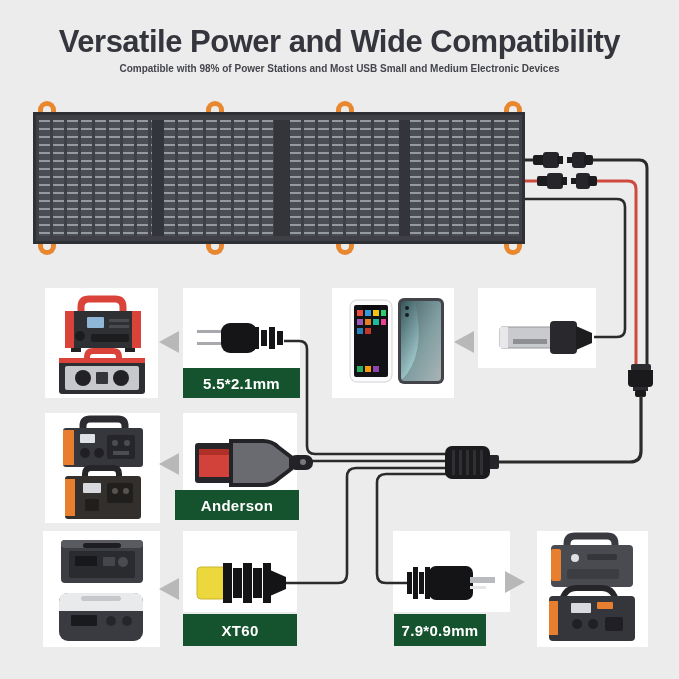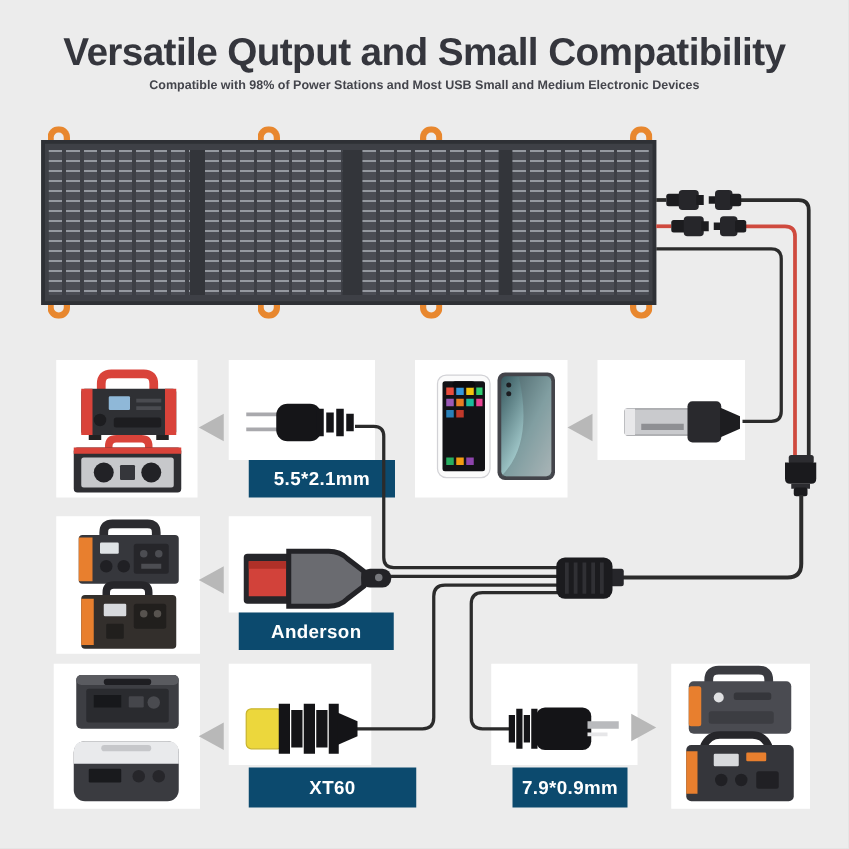--- a/index.html
+++ b/index.html
@@ -17,37 +17,37 @@
          background-image:
            repeating-linear-gradient(90deg, transparent 0 11px, #3e4046 11px 14px),
            repeating-linear-gradient(180deg, #9599a0 0 2px, transparent 2px 8px);}
   .fold{height:100%;background:#33353a;}
   .loop{position:absolute;width:18px;height:14px;border:5px solid #e8872e;background:transparent;
         box-sizing:border-box;z-index:1;}
   .loop.top{border-bottom:none;border-radius:9px 9px 0 0;top:101px;}
   .loop.bot{border-top:none;border-radius:0 0 9px 9px;top:241px;}
   
   .box{position:absolute;background:#ffffff;z-index:2;}
-  .label-bar{position:absolute;background:#0c4a6e;color:#ffffff;font-weight:bold;
+  .label-bar{position:absolute;background:#14532d;color:#ffffff;font-weight:bold;
              font-size:15px;display:flex;align-items:center;justify-content:center;
-             letter-spacing:0.3px;z-index:2;margin-left:16px;}
+             letter-spacing:0.3px;z-index:2;}
   
   .arrow-l{position:absolute;width:0;height:0;border-top:11px solid transparent;
            border-bottom:11px solid transparent;border-right:20px solid #b8b8b8;z-index:2;}
   .arrow-r{position:absolute;width:0;height:0;border-top:11px solid transparent;
            border-bottom:11px solid transparent;border-left:20px solid #b8b8b8;z-index:2;}
   .cable-layer{position:absolute;left:0;top:0;z-index:5;pointer-events:none;}
   .devsvg{display:block;}
 </style>
 </head>
 <body>
 
 <div class="stage">
 
-  <div class="title">Versatile Qutput and Small Compatibility</div>
+  <div class="title">Versatile Power and Wide Compatibility</div>
   <div class="subtitle">Compatible with 98% of Power Stations and Most USB Small and Medium Electronic Devices</div>
 
   <div class="loop top" style="left:38px"></div>
   <div class="loop top" style="left:206px"></div>
   <div class="loop top" style="left:336px"></div>
   <div class="loop top" style="left:504px"></div>
   <div class="loop bot" style="left:38px"></div>
   <div class="loop bot" style="left:206px"></div>
   <div class="loop bot" style="left:336px"></div>
   <div class="loop bot" style="left:504px"></div>
@@ -163,21 +163,21 @@
       <rect x="16" y="62" width="84" height="48" rx="9" fill="#3a3b40"></rect>
       <path d="M16,80 v-9 q0,-9 9,-9 h66 q9,0 9,9 v9 z" fill="#e9eaec"></path>
       <rect x="38" y="65" width="40" height="5" rx="2.5" fill="#c6c7ca"></rect>
       <rect x="28" y="84" width="26" height="11" rx="1" fill="#191a1d"></rect>
       <circle cx="68" cy="90" r="5" fill="#26262a"></circle>
       <circle cx="84" cy="90" r="5" fill="#26262a"></circle>
     </svg>
   </div>
   <div class="arrow-l" style="left:159px;top:578px"></div>
   <div class="box" style="left:183px;top:531px;width:114px;height:81px"></div>
-  <div class="label-bar" style="left:183px;top:614px;width:134px;height:32px">XT60</div>
+  <div class="label-bar" style="left:183px;top:614px;width:114px;height:32px">XT60</div>
 
   <div class="box" style="left:393px;top:531px;width:117px;height:81px"></div>
   <div class="label-bar" style="left:394px;top:614px;width:92px;height:32px">7.9*0.9mm</div>
   <div class="arrow-r" style="left:505px;top:571px"></div>
 
   <div class="box" style="left:537px;top:531px;width:111px;height:116px">
     <svg class="devsvg" width="111" height="116" viewBox="0 0 111 116">
       <path d="M30,16 v-3 q0,-8 8,-8 h32 q8,0 8,8 v3" stroke="#3a3b40" stroke-width="7" fill="none"></path>
       <rect x="14" y="14" width="82" height="42" rx="4" fill="#4a4b51"></rect>
       <rect x="14" y="18" width="10" height="32" rx="2" fill="#e87f2e"></rect>

